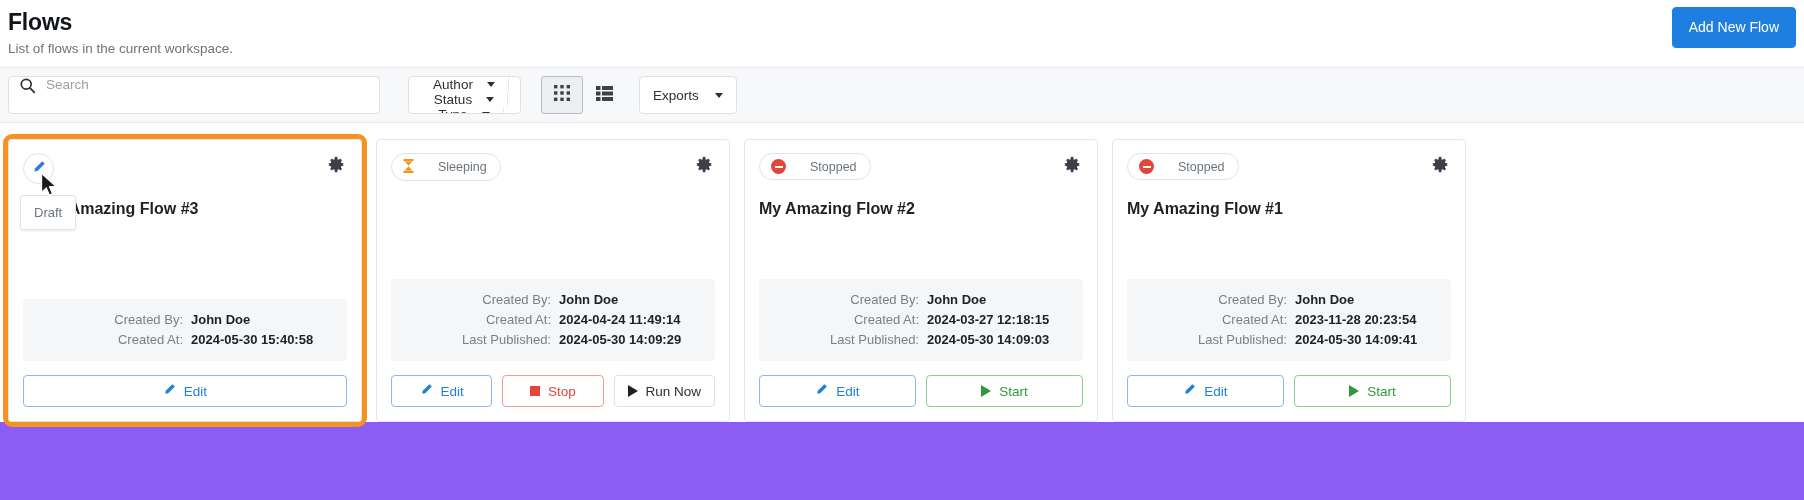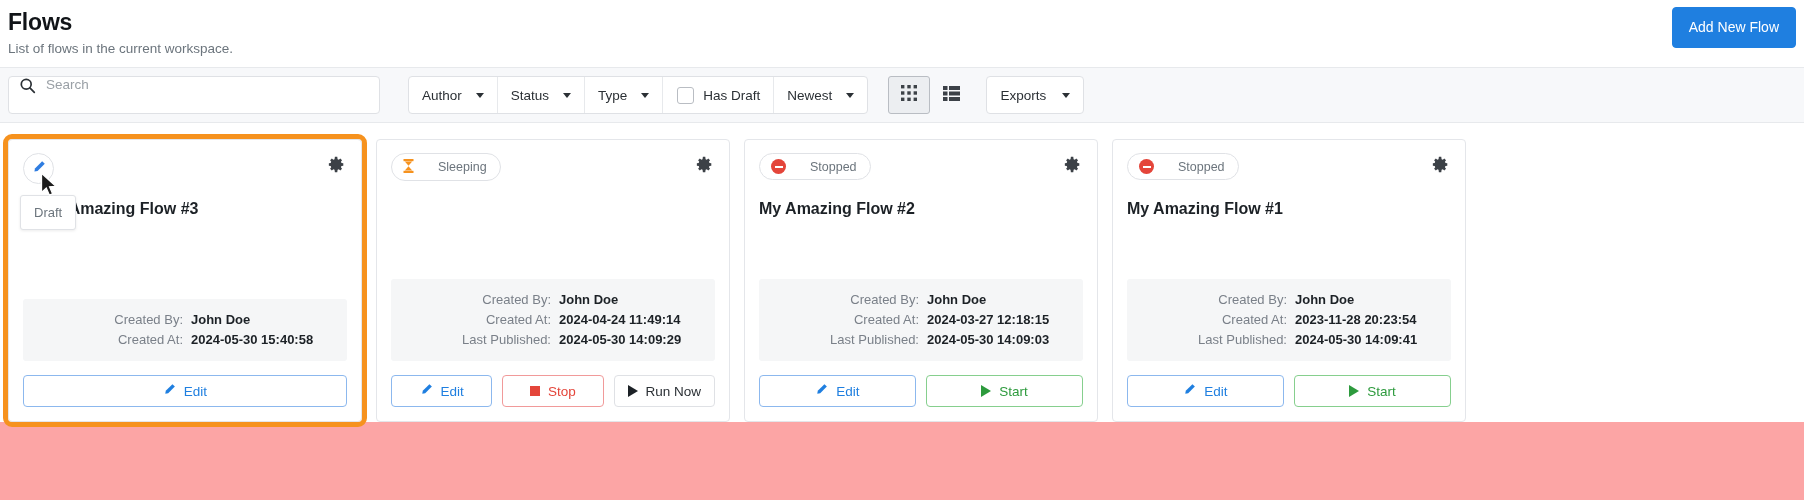--- a/index.html
+++ b/index.html
@@ -2,21 +2,21 @@
 <html><head>
 <meta charset="utf-8">
 <style>
   * { box-sizing: border-box; margin: 0; padding: 0; }
   html, body {
     width: 1804px; height: 500px;
     background: #ffffff;
     font-family: "Liberation Sans", sans-serif;
     overflow: hidden;
   }
-  .page { position: relative; width: 1804px; height: 500px; background:#fca5a5; }
+  .page { position: relative; width: 1804px; height: 500px; background:#8b5cf6; }
 
   
   .header {
     position: relative;
     height: 67px;
     padding: 8px 0 0 8px;
     background: #ffffff;
   }
   .page-title {
     font-size: 23px; font-weight: bold; color: #111418;
@@ -58,20 +58,21 @@
     font-size: 13.5px; color: #9aa0a6;
   }
   .filters {
     display: flex; align-items: center;
     margin-left: 28px;
     height: 38px;
     background: #ffffff;
     border: 1px solid #dfe1e5;
     border-radius: 4px;
     overflow: hidden;
+    flex-direction: column;
   }
   .filter-item {
     display: flex; align-items: center; gap: 14px;
     height: 100%;
     padding: 0 13px;
     font-size: 13.5px; color: #2b3035;
     border-right: 1px solid #e7e9ec;
     cursor: pointer; white-space: nowrap;
   }
   .filter-item:last-child { border-right: none; }

